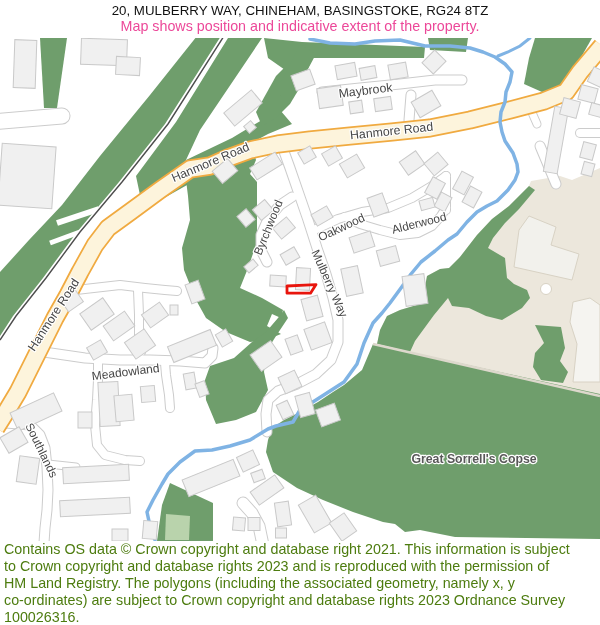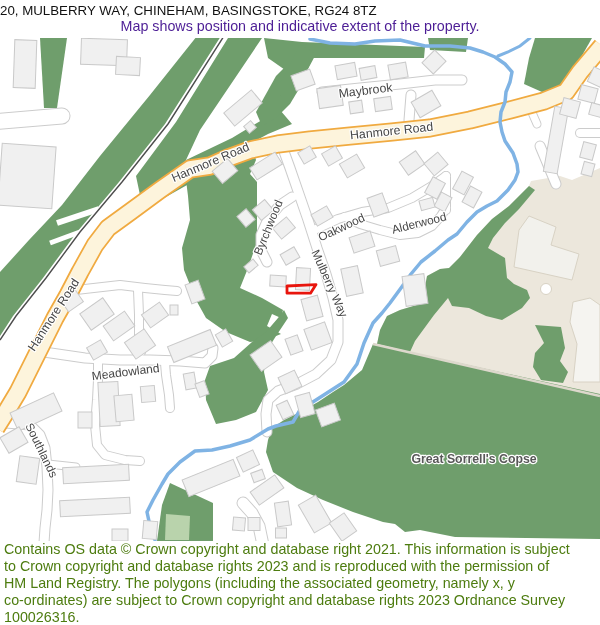--- a/index.html
+++ b/index.html
@@ -1,16 +1,16 @@
 <!DOCTYPE html>
 <html><head><meta charset="utf-8"><style>
 html,body{margin:0;padding:0;background:#fff;width:600px;height:625px;overflow:hidden}
 body{font-family:"Liberation Sans",sans-serif;position:relative}
-.t1{position:absolute;top:3px;left:0;width:600px;font-size:13.3px;color:#111}
-.t2{position:absolute;top:17.5px;left:0;width:600px;text-align:center;font-size:14.3px;color:#4c1d95}
+.t1{position:absolute;top:3px;left:0;width:600px;text-align:center;font-size:13.3px;color:#111}
+.t2{position:absolute;top:17.5px;left:0;width:600px;text-align:center;font-size:14.3px;color:#ec4899}
 .copy{position:absolute;top:541px;left:4px;width:596px;font-size:14.3px;color:#4d7c0f;line-height:17px}
 </style></head>
 <body>
 
 <div class="t1">20, MULBERRY WAY, CHINEHAM, BASINGSTOKE, RG24 8TZ</div>
 <div class="t2">Map shows position and indicative extent of the property.</div>
 
 <svg width="600" height="503" viewBox="0 38 600 503" style="position:absolute;top:38px;left:0">
 <rect x="0" y="38" width="600" height="503" fill="#ffffff"></rect>
 <polygon points="531,181 560,176 572,180 600,168 600,400 410,352 377,344 380,330 387,316 400,310 420,304 424,292 427,276 440,269 449,268 460,257 477,235 492,219 509,206 529,186" fill="#ece7dc"></polygon>

